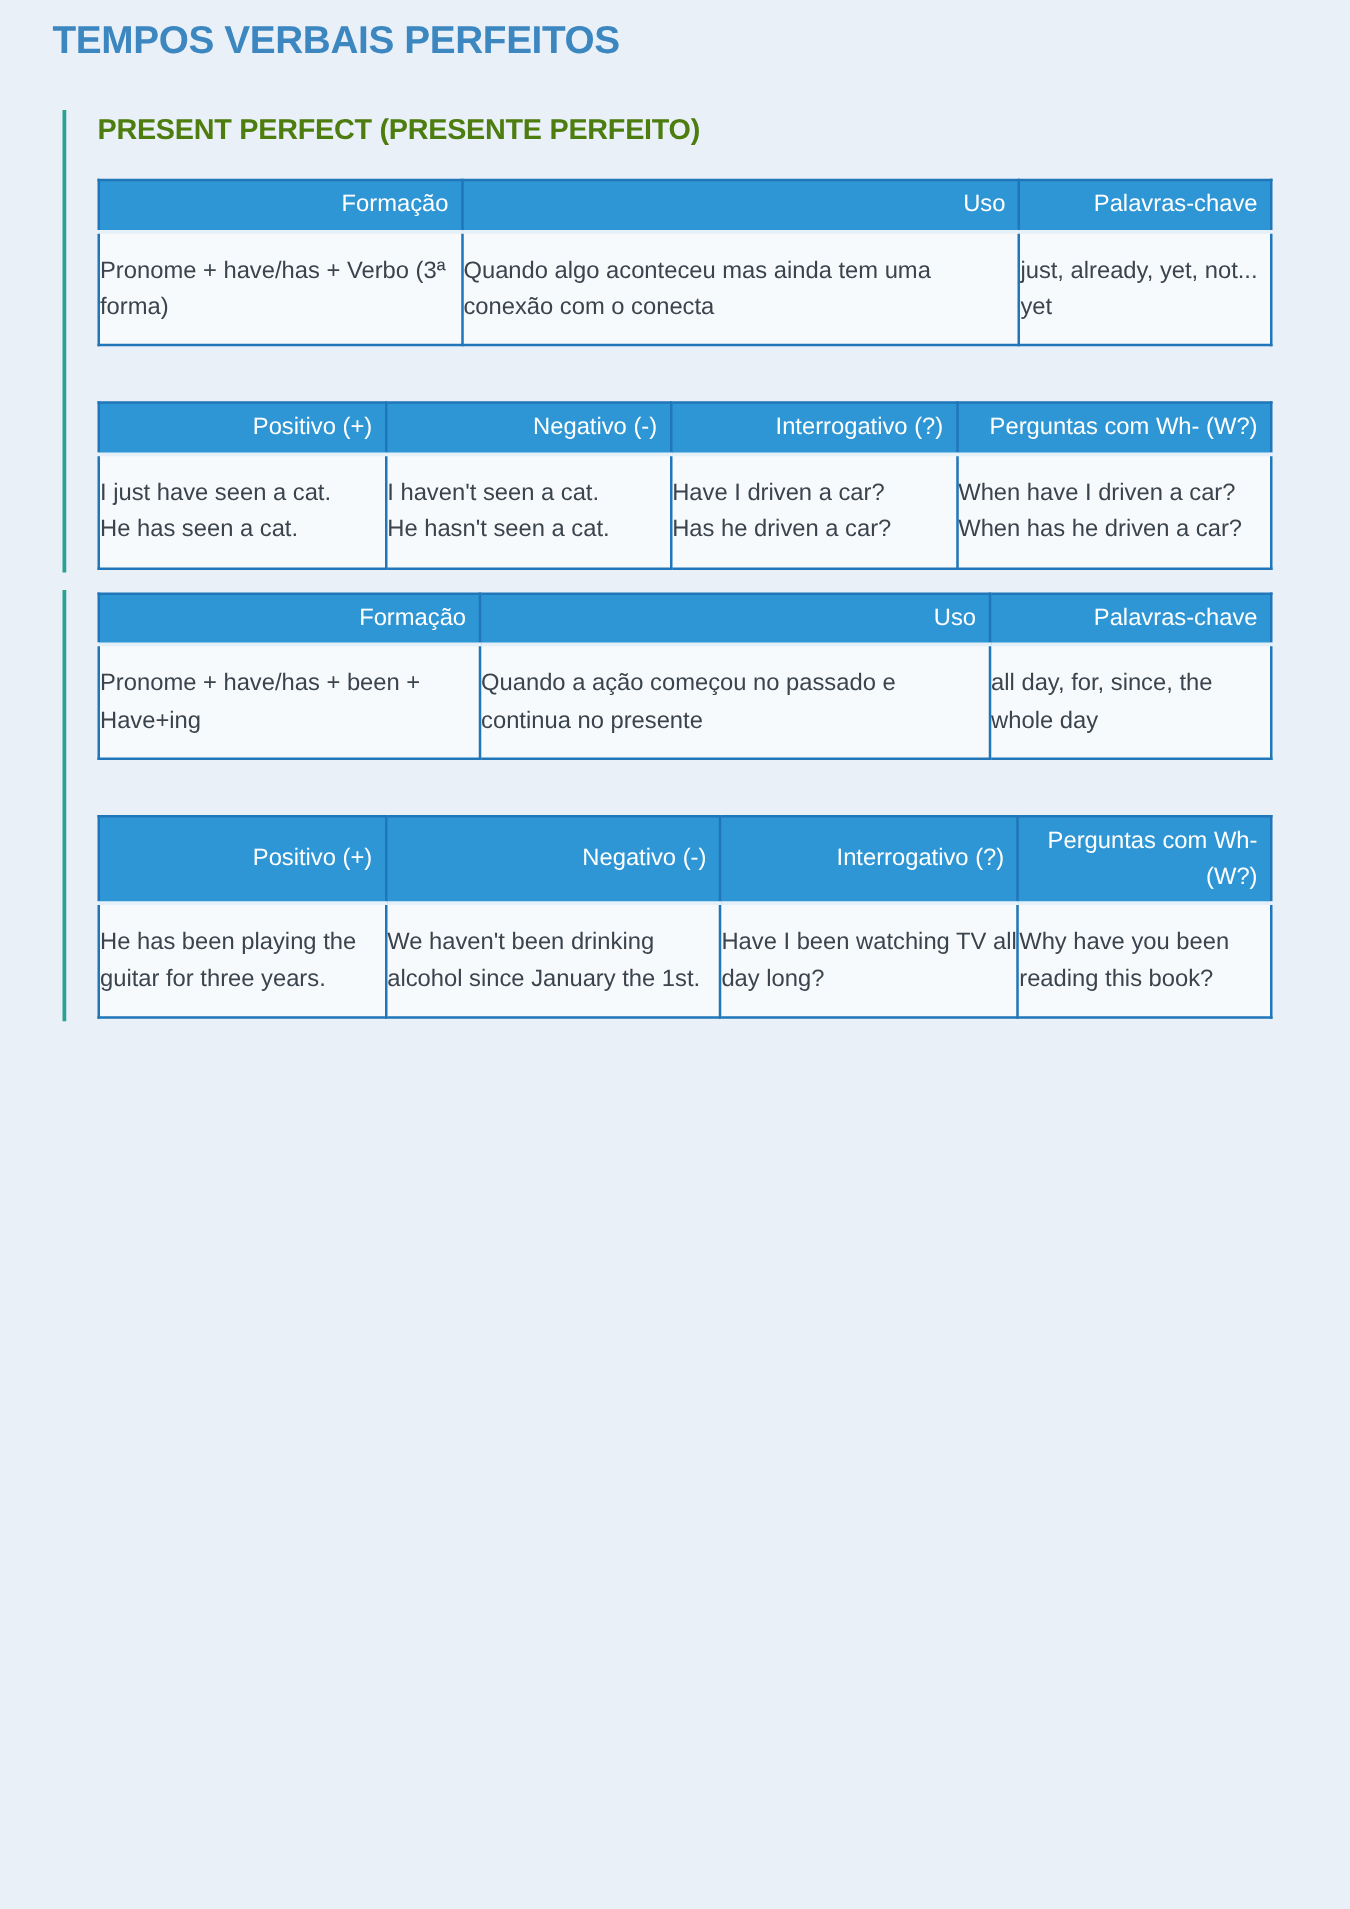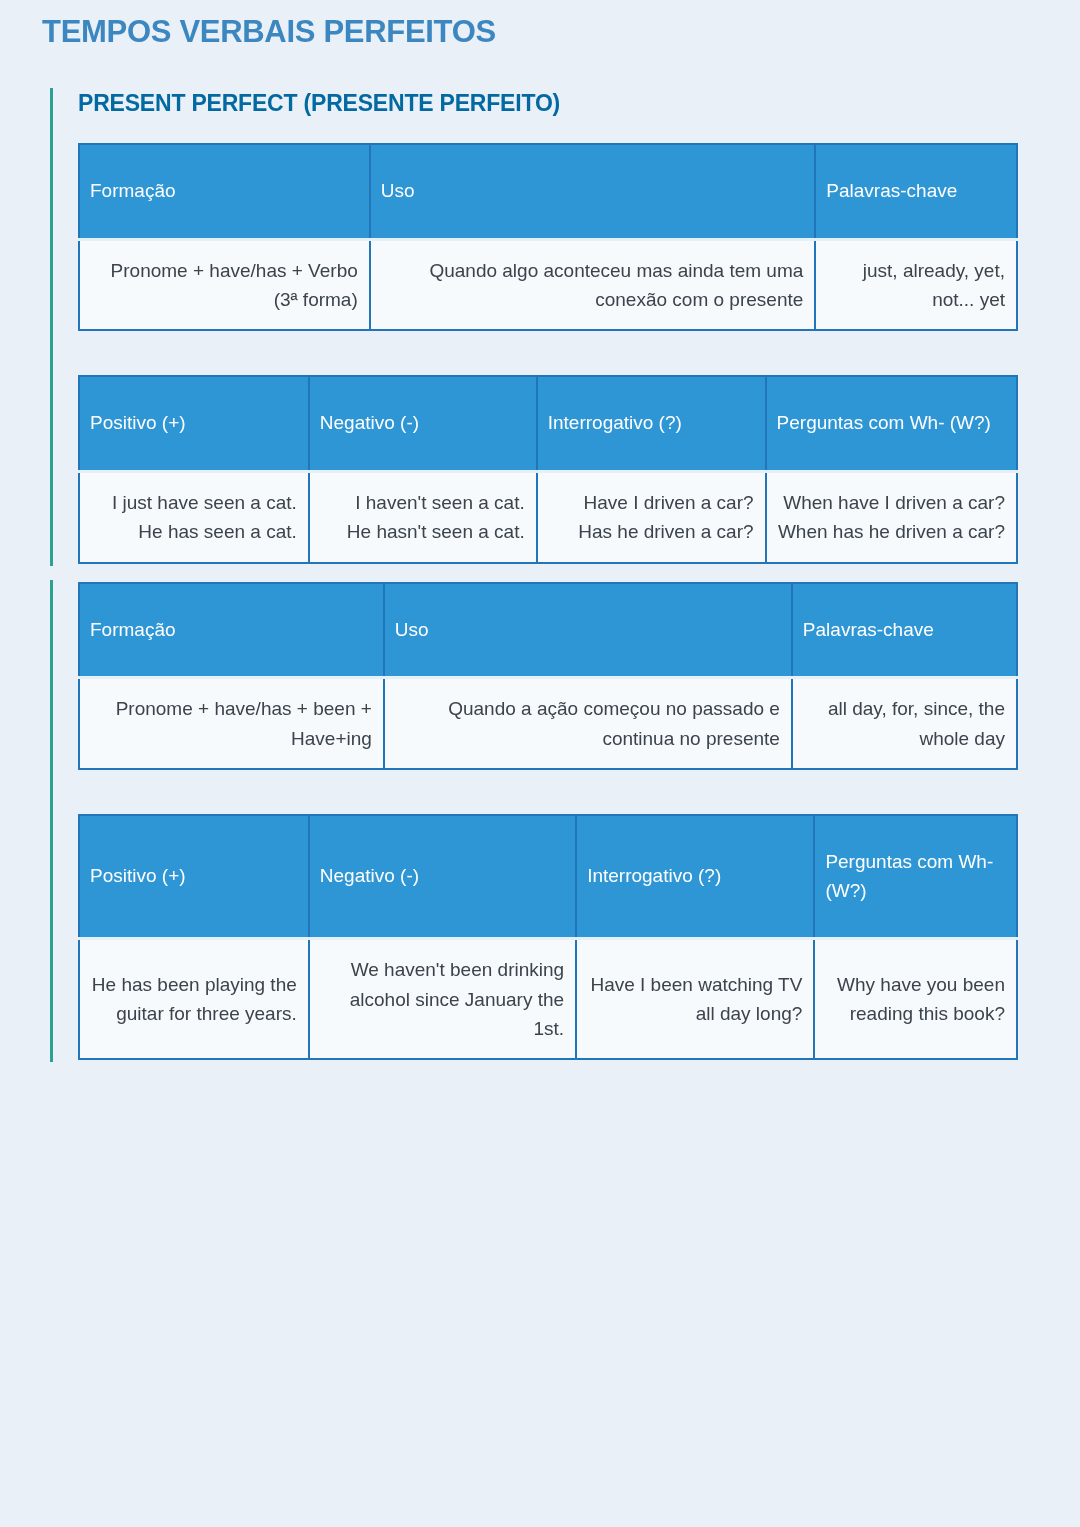--- a/index.html
+++ b/index.html
@@ -26,21 +26,21 @@
   }
 
   section.tense-section {
     border-left: 3px solid #2aa191;
     margin-left: 8px;
     padding: 2px 0 2px 25px;
     margin-bottom: 14px;
   }
 
   h2.section-heading {
-    color: #0369a1;
+    color: #4d7c0f;
     font-size: 23px;
     font-weight: 600;
     letter-spacing: -0.2px;
     margin: 0 0 26px 0;
   }
 
   p.section-desc {
     font-size: 19px;
     line-height: 1.95;
     color: #353e47;
@@ -56,34 +56,34 @@
     margin-bottom: 30px;
     table-layout: fixed;
   }
   table.grammar-table:last-child { margin-bottom: 0; margin-top: 44px; }
 
   table.grammar-table th {
     background: #2e96d5;
     color: #ffffff;
     font-size: 19px;
     font-weight: 400;
-    text-align: left;
-    padding: 32px 10px;
+    text-align: right;
+    padding: 5px 10px;
     line-height: 1.5;
     border: 2px solid #2076b8;
     border-bottom: 3px solid #e6f0f8;
     white-space: pre-line;
   }
 
   table.grammar-table td {
     background: #f7fafd;
     color: #3b434c;
     font-size: 19px;
-    text-align: right;
-    padding: 15px 11px;
+    text-align: left;
+    padding: 15px 0;
     line-height: 1.55;
     border: 2px solid #2076b8;
     white-space: pre-line;
   }
 </style>
 </head>
 <body>
 
 <div class="page">
 
@@ -101,21 +101,21 @@
       <thead>
         <tr>
           <th>Formação</th>
           <th>Uso</th>
           <th>Palavras-chave</th>
         </tr>
       </thead>
       <tbody>
         <tr>
           <td>Pronome + have/has + Verbo (3ª forma)</td>
-          <td>Quando algo aconteceu mas ainda tem uma conexão com o presente</td>
+          <td>Quando algo aconteceu mas ainda tem uma conexão com o conecta</td>
           <td>just, already, yet, not... yet</td>
         </tr>
       </tbody>
     </table>
 
     <table class="grammar-table">
       <colgroup>
         <col style="width:24.5%">
         <col style="width:24.3%">
         <col style="width:24.4%">

